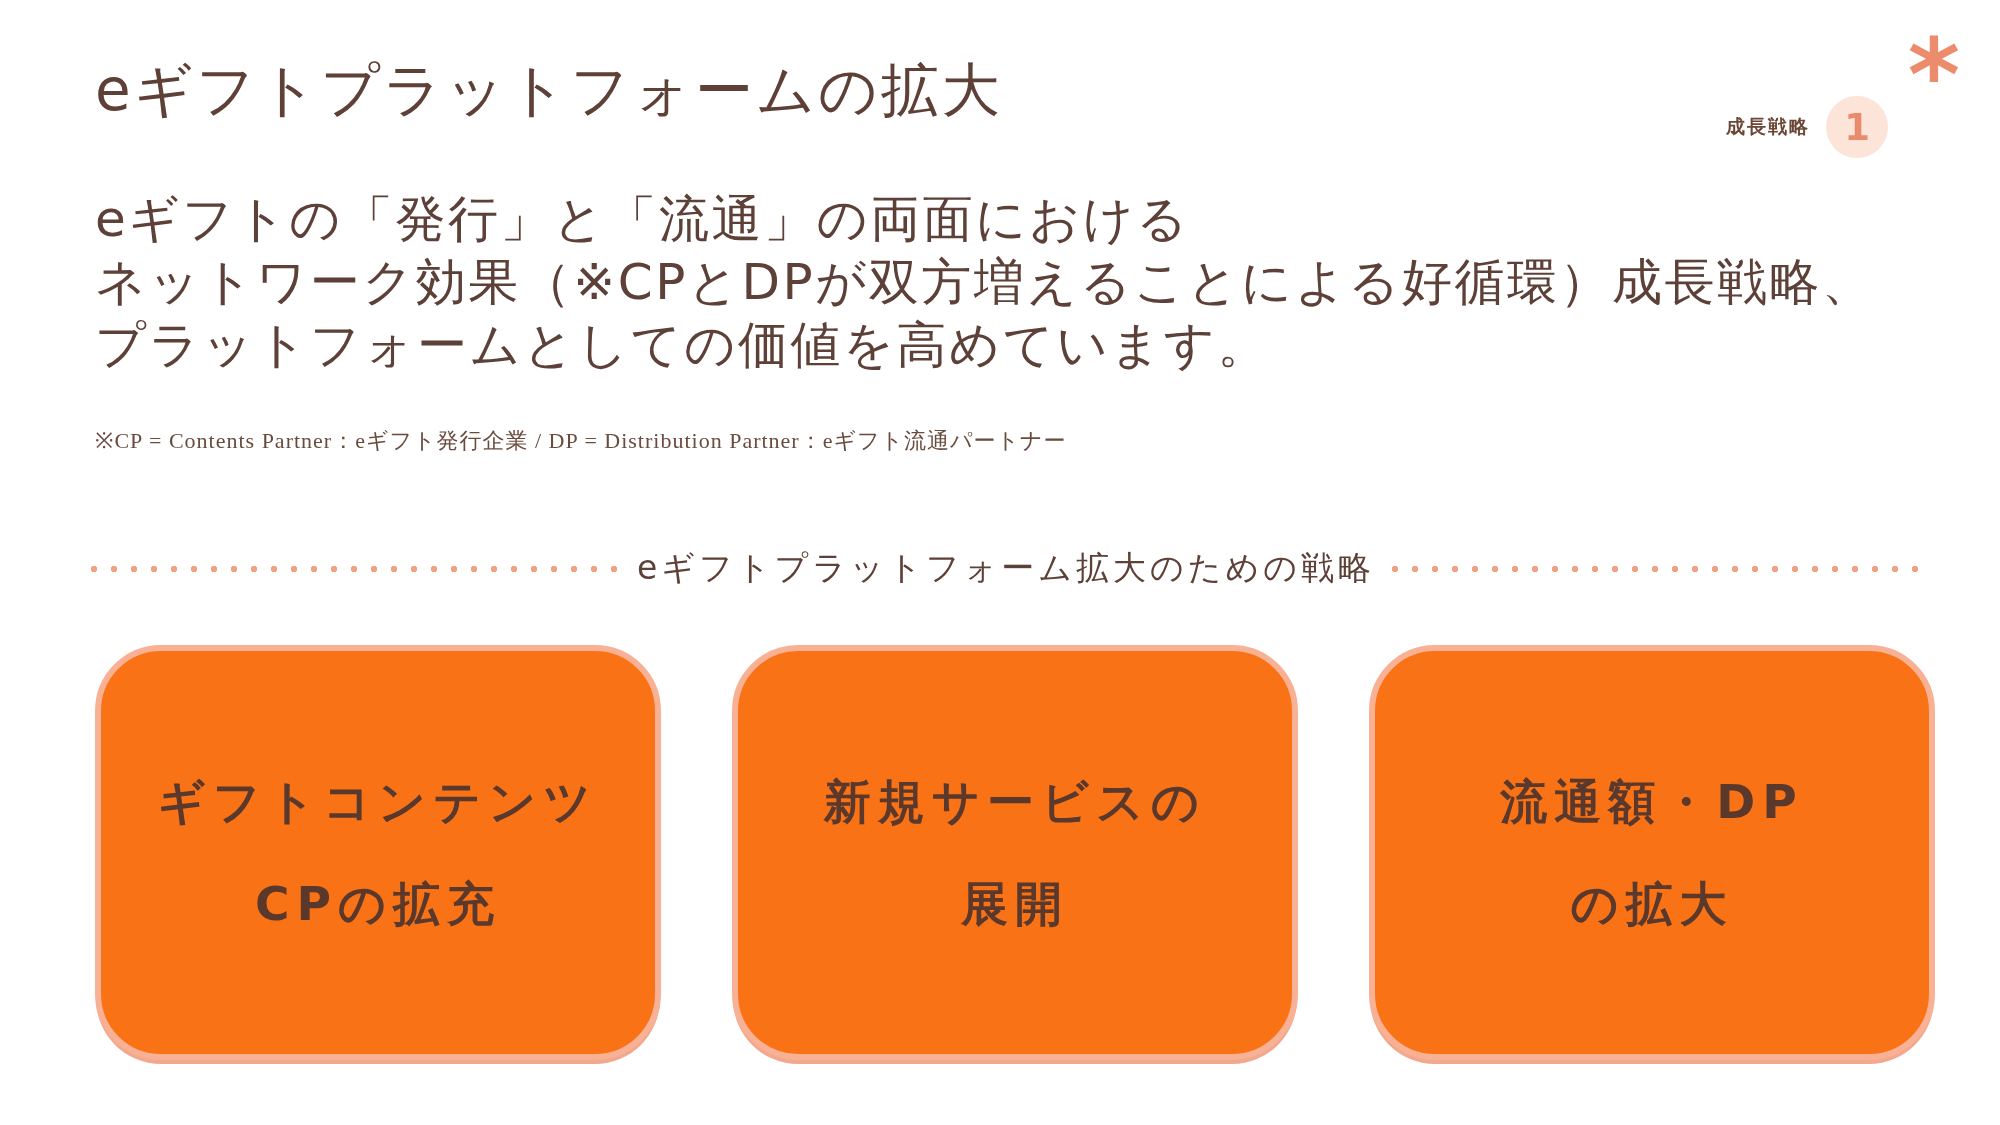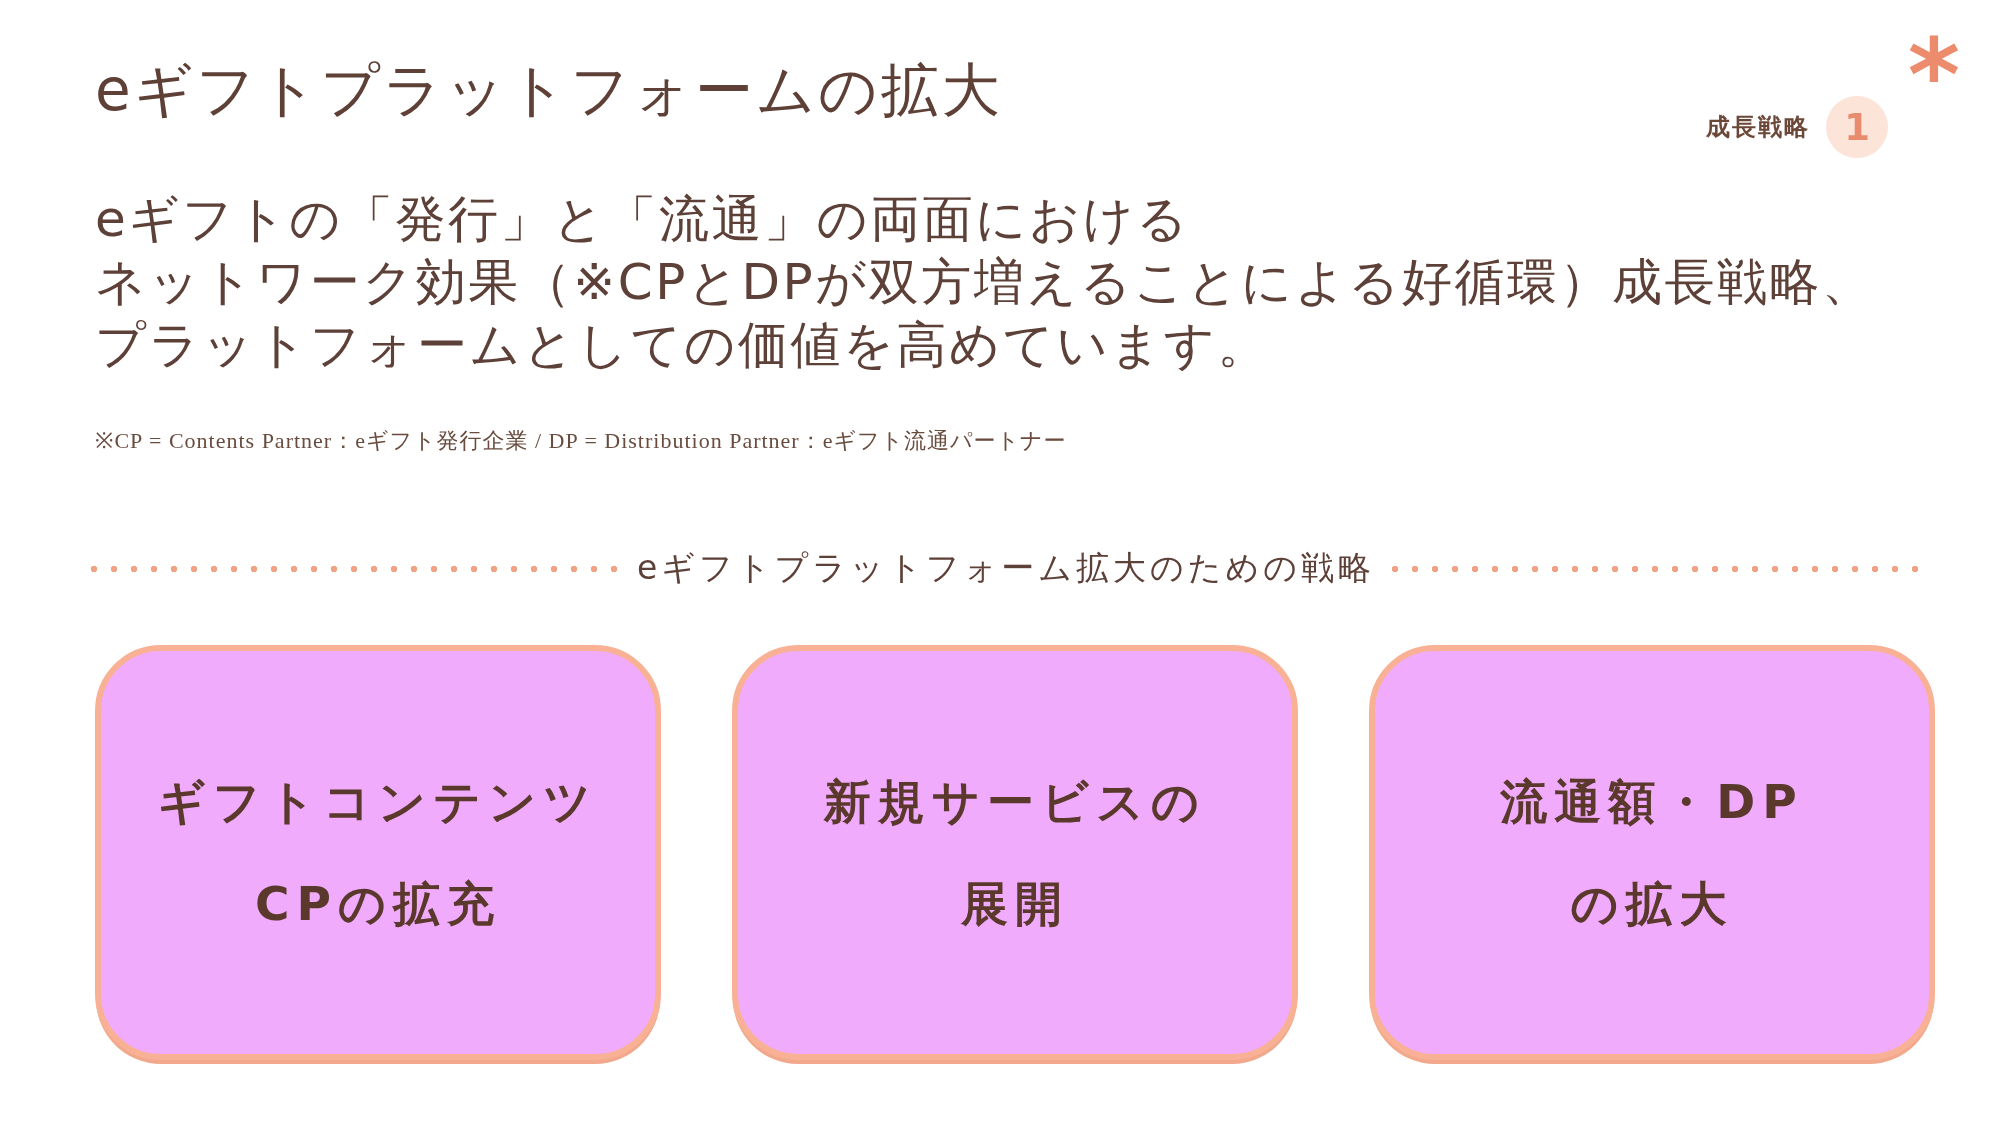--- a/index.html
+++ b/index.html
@@ -29,21 +29,21 @@
   .header-badge {
     position: absolute;
     top: 96px;
     right: 124px;
     height: 62px;
     display: flex;
     align-items: center;
     gap: 16px;
   }
   .badge-label {
-    font-size: 24px;
+    font-size: 19px;
     font-weight: 700;
     letter-spacing: 2px;
     color: #6b4738;
     white-space: nowrap;
   }
   .badge-circle {
     width: 62px;
     height: 62px;
     border-radius: 50%;
     background: #fce4d9;
@@ -118,21 +118,21 @@
     left: 95px;
     top: 645px;
     width: 1840px;
     display: flex;
     gap: 71px;
   }
   .card {
     flex: 1;
     height: 415px;
     box-sizing: border-box;
-    background: #f0abfc;
+    background: #f97316;
     border: 6px solid #f9b195;
     border-radius: 66px;
     box-shadow: 0 5px 0 -1px #f2a88c;
     display: flex;
     flex-direction: column;
     align-items: center;
     justify-content: center;
     row-gap: 55px;
   }
   .card-line {

